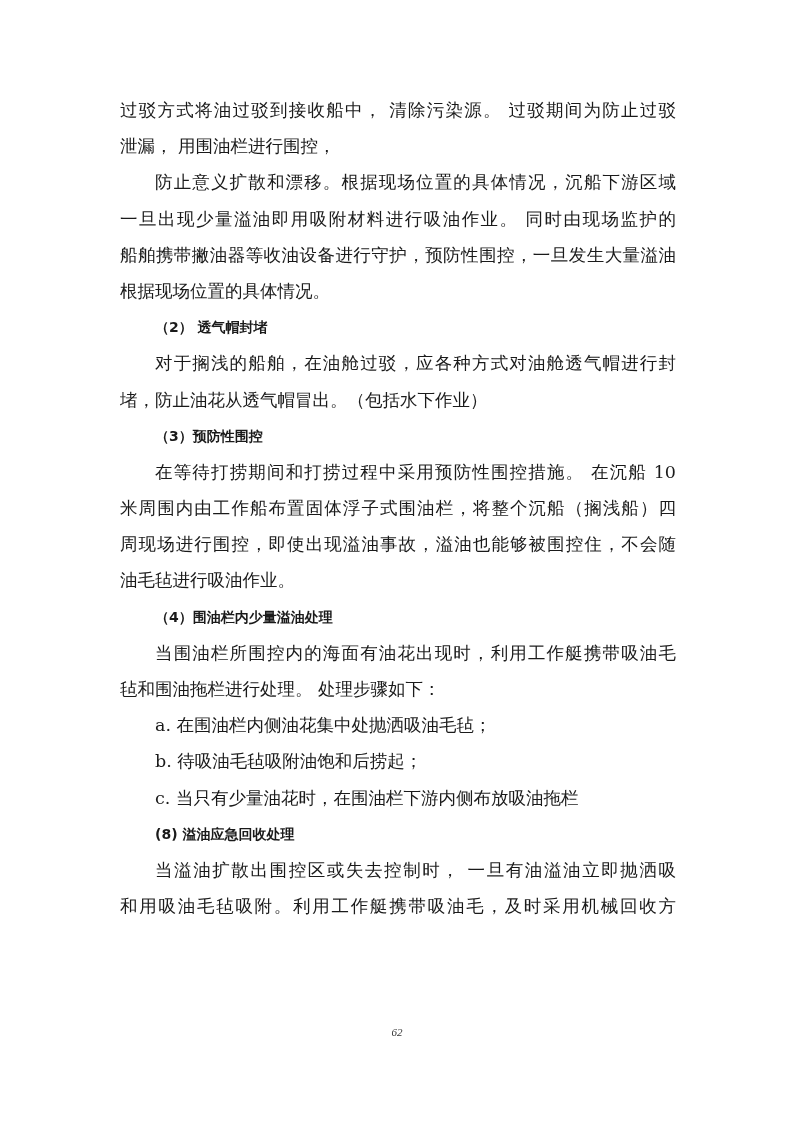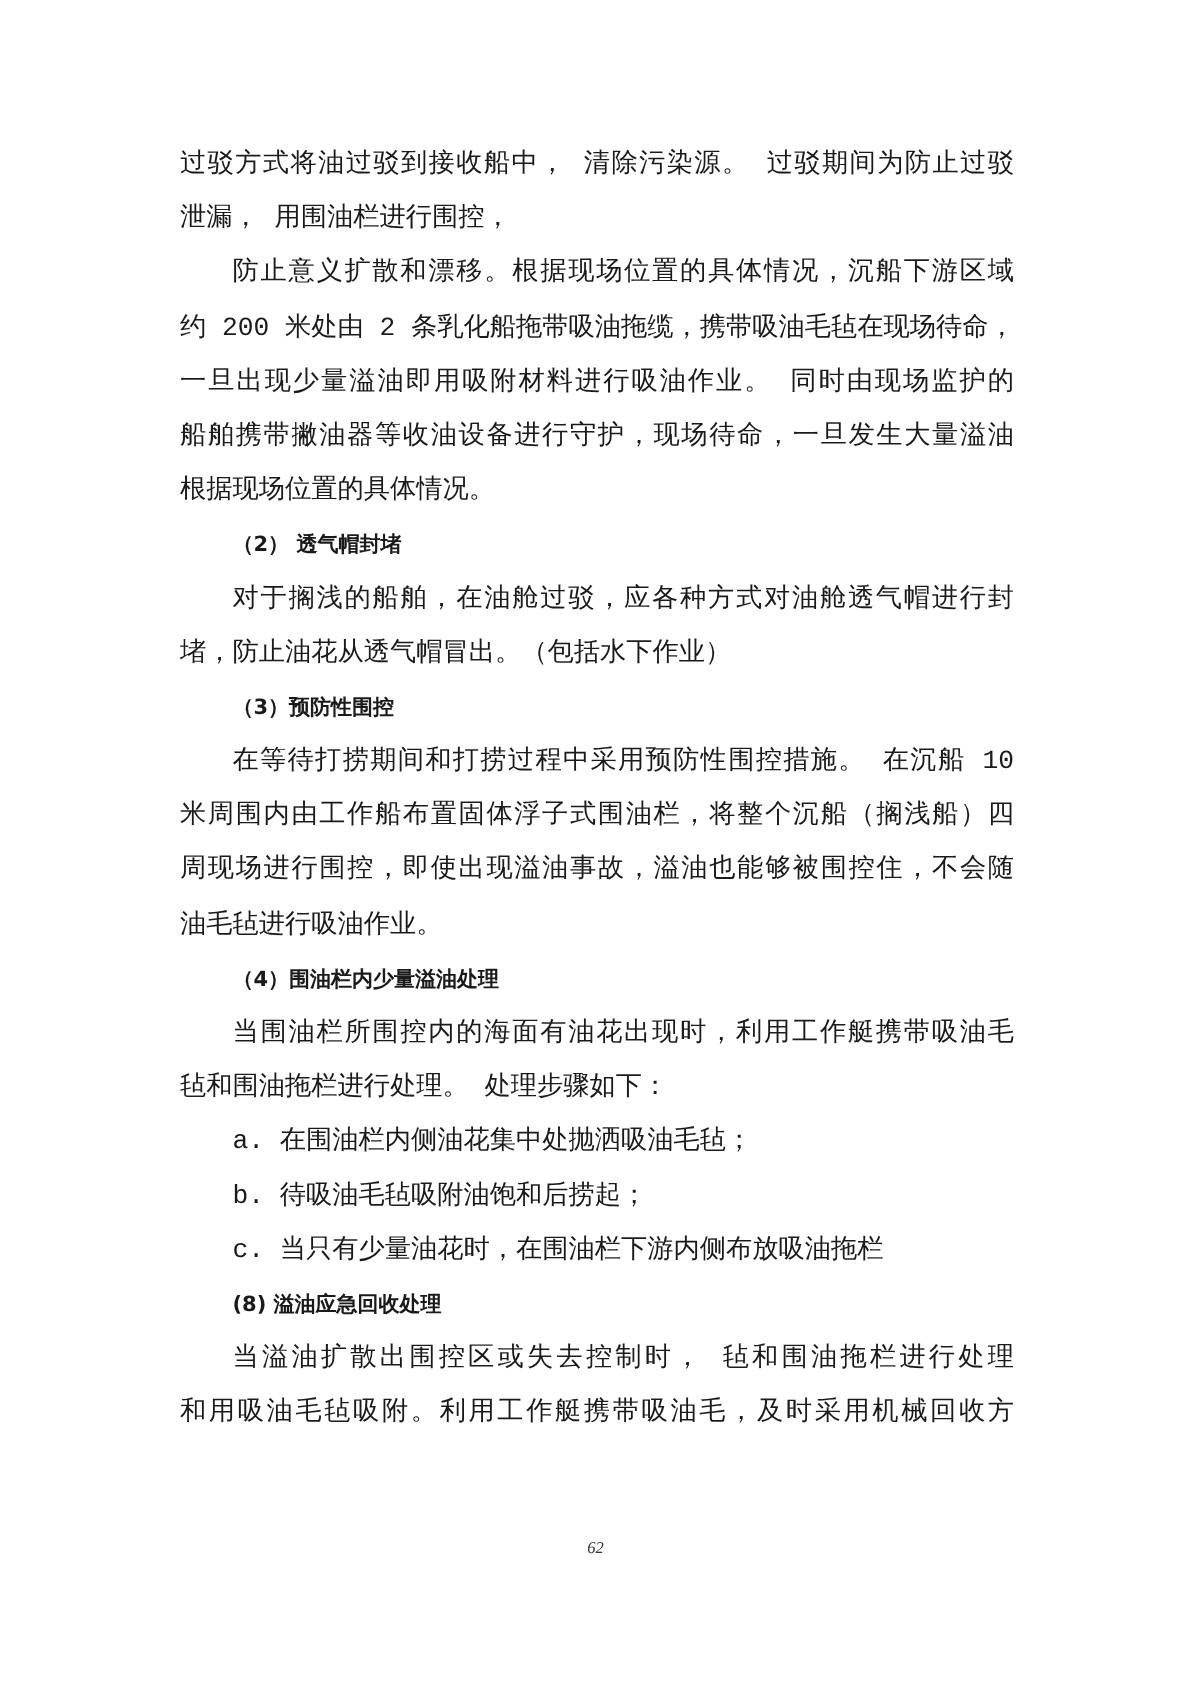--- a/index.html
+++ b/index.html
@@ -1,51 +1,50 @@
 <!DOCTYPE html>
 <html><head>
 <meta charset="utf-8">
 <style>
   html, body { margin: 0; padding: 0; background: #ffffff; }
   body { width: 794px; height: 1123px; position: relative; overflow: hidden;
          font-family: "DejaVu Serif", "Liberation Serif", serif; color: #1a1a1a; }
   .page { position: absolute; left: 120px; top: 92px; width: 556px; }
   .line { height: 36.2px; line-height: 36.2px; font-size: 17.5px; white-space: nowrap;
-          text-align: justify; text-align-last: justify; overflow: visible; font-family: Liberation Mono, monospace; }
+          text-align: justify; text-align-last: justify; overflow: visible; }
   .line.last { text-align-last: left; }
   .indent { padding-left: 35px; }
   .heading { font-family: "DejaVu Sans", "Liberation Sans", sans-serif; font-weight: bold;
              text-align-last: left; padding-left: 35px; font-size: 14px; }
   .item { padding-left: 35px; text-align-last: left; }
   .page-number { position: absolute; top: 1026px; left: 0; width: 794px; text-align: center;
                  font-size: 11px; font-family: "Liberation Serif", serif; color: #333; font-style: italic; }
 </style>
 </head>
 <body>
 
 <div class="page">
   <div class="line">过驳方式将油过驳到接收船中， 清除污染源。 过驳期间为防止过驳</div>
   <div class="line last">泄漏， 用围油栏进行围控，</div>
   <div class="line indent">防止意义扩散和漂移。根据现场位置的具体情况，沉船下游区域</div>
-  <div class="line">约 200 米处由 2 条乳化船拖带吸油拖缆，携带吸油毛毡在现场待命，</div>
   <div class="line">一旦出现少量溢油即用吸附材料进行吸油作业。 同时由现场监护的</div>
-  <div class="line">船舶携带撇油器等收油设备进行守护，现场待命，一旦发生大量溢油</div>
+  <div class="line">船舶携带撇油器等收油设备进行守护，预防性围控，一旦发生大量溢油</div>
   <div class="line last">根据现场位置的具体情况。</div>
   <div class="line heading">（2） 透气帽封堵</div>
   <div class="line indent">对于搁浅的船舶，在油舱过驳，应各种方式对油舱透气帽进行封</div>
   <div class="line last">堵，防止油花从透气帽冒出。（包括水下作业）</div>
   <div class="line heading">（3）预防性围控</div>
   <div class="line indent">在等待打捞期间和打捞过程中采用预防性围控措施。 在沉船 10</div>
   <div class="line">米周围内由工作船布置固体浮子式围油栏，将整个沉船（搁浅船）四</div>
   <div class="line">周现场进行围控，即使出现溢油事故，溢油也能够被围控住，不会随</div>
   <div class="line last">油毛毡进行吸油作业。</div>
   <div class="line heading">（4）围油栏内少量溢油处理</div>
   <div class="line indent">当围油栏所围控内的海面有油花出现时，利用工作艇携带吸油毛</div>
   <div class="line last">毡和围油拖栏进行处理。 处理步骤如下：</div>
   <div class="line item">a. 在围油栏内侧油花集中处抛洒吸油毛毡；</div>
   <div class="line item">b. 待吸油毛毡吸附油饱和后捞起；</div>
   <div class="line item">c. 当只有少量油花时，在围油栏下游内侧布放吸油拖栏</div>
   <div class="line heading">(8) 溢油应急回收处理</div>
-  <div class="line indent">当溢油扩散出围控区或失去控制时， 毡和围油拖栏进行处理</div>
+  <div class="line indent">当溢油扩散出围控区或失去控制时， 一旦有油溢油立即抛洒吸</div>
   <div class="line">和用吸油毛毡吸附。利用工作艇携带吸油毛，及时采用机械回收方</div>
 </div>
 
 <div class="page-number">62</div>
 
 </body></html>

